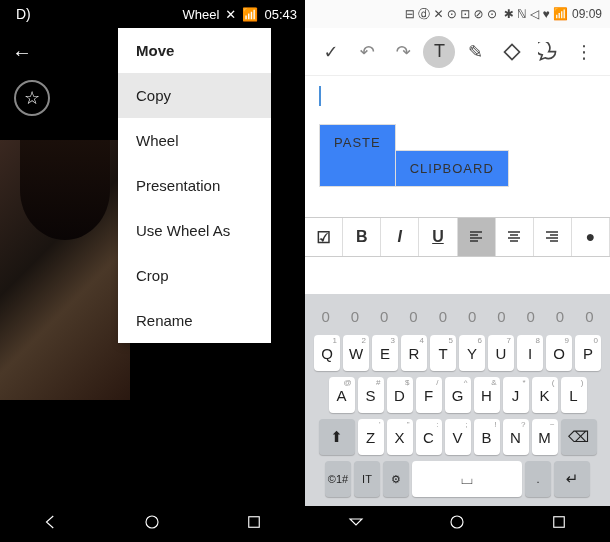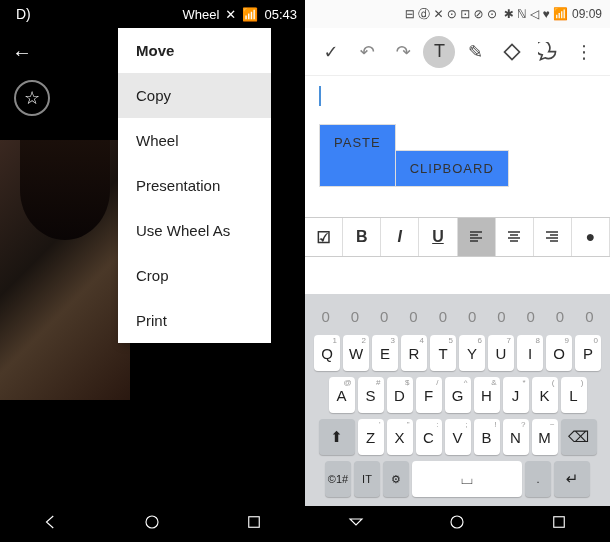--- a/index.html
+++ b/index.html
@@ -78,21 +78,21 @@
   <div class="photo"></div>
 </div>
 
 <div class="menu">
   <div class="menu-item bold">Move</div>
   <div class="menu-item selected">Copy</div>
   <div class="menu-item">Wheel</div>
   <div class="menu-item">Presentation</div>
   <div class="menu-item">Use Wheel As</div>
   <div class="menu-item">Crop</div>
-  <div class="menu-item">Print</div>
+  <div class="menu-item">Rename</div>
 </div>
 
 <div class="right">
   <div class="right-status">
     <span>⊟ ⓓ ✕ ⊙ ⊡ ⊘ ⊙&nbsp;&nbsp;✱ ℕ ◁ ♥ 📶</span>
     <span>09:09</span>
   </div>
 
   <div class="toolbar">
     <span class="tool dark">✓</span>

